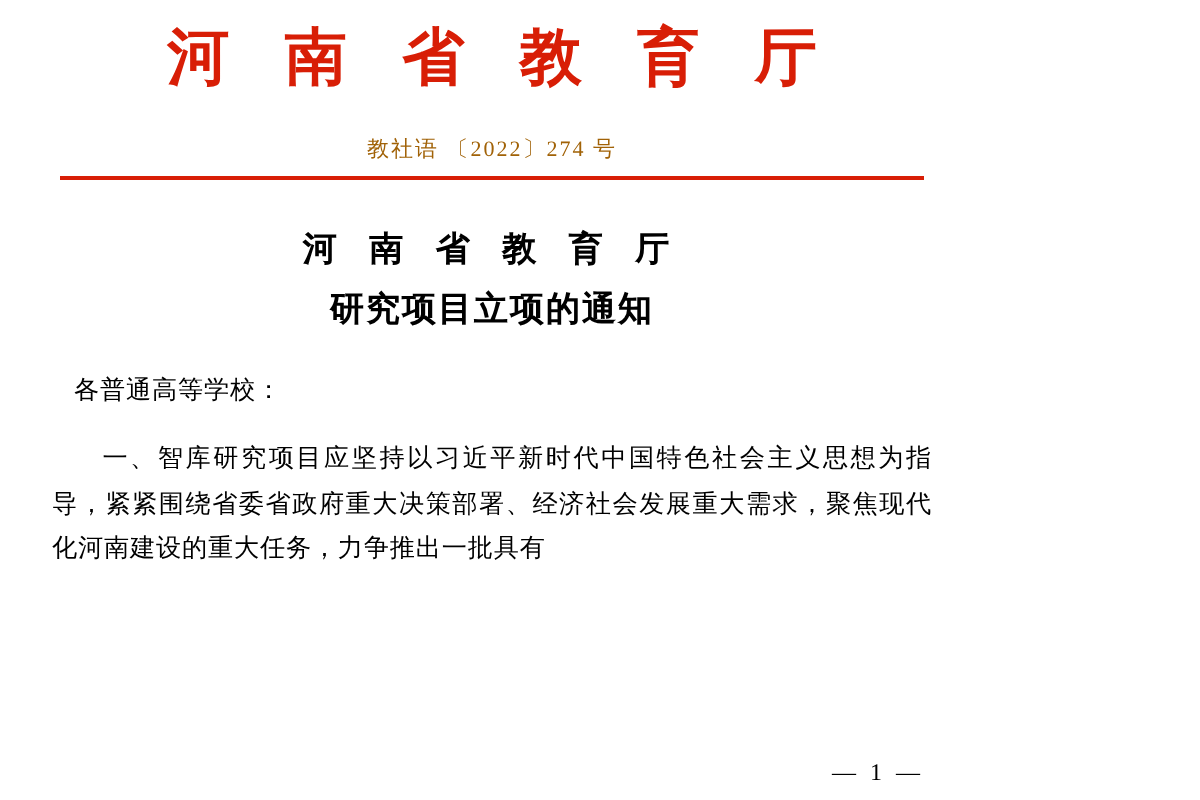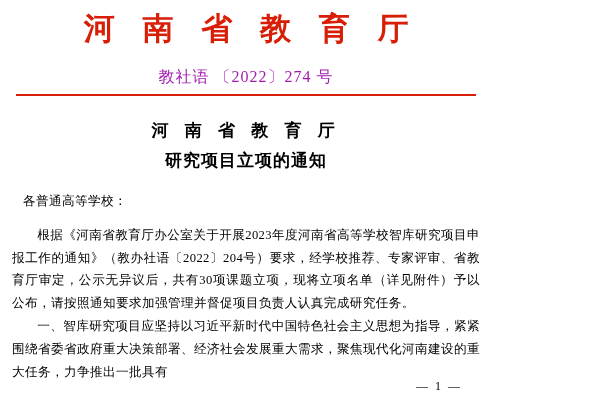--- a/index.html
+++ b/index.html
@@ -11,38 +11,38 @@
     height: 400px;
     background: #ffffff;
     font-family: "Liberation Serif", "DejaVu Serif", serif;
     overflow: hidden;
   }
   .page {
     position: relative;
     width: 492px;
     height: 400px;
     box-sizing: border-box;
-    padding: 0 12px;
+    padding: 0 26px;
     background: #fff;
   }
   .letterhead {
     text-align: center;
     color: #d81e06;
     font-size: 31px;
     font-weight: bold;
     letter-spacing: 10px;
     padding-top: 10px;
     padding-left: 10px;
     line-height: 1.2;
     font-family: "Liberation Serif", "DejaVu Serif", serif;
   }
   .docnum {
     text-align: center;
-    font-size: 16px;
-    color: #a21caf;
+    font-size: 11px;
+    color: #a16207;
     margin-top: 20px;
     letter-spacing: 1px;
   }
   .redrule {
     height: 2px;
     background: #d81e06;
     margin: 6px 4px 0 4px;
   }
   .title-block {
     text-align: center;
@@ -93,19 +93,18 @@
 
   <div class="redrule"></div>
 
   <div class="title-block">
     <div class="title-line spaced">河 南 省 教 育 厅</div>
     <div class="title-line">研究项目立项的通知</div>
   </div>
 
   <div class="body">
     <p class="salutation">各普通高等学校：</p>
-    <p class="para">根据《河南省教育厅办公室关于开展2023年度河南省高等学校智库研究项目申报工作的通知》（教办社语〔2022〕204号）要求，经学校推荐、专家评审、省教育厅审定，公示无异议后，共有30项课题立项，现将立项名单（详见附件）予以公布，请按照通知要求加强管理并督促项目负责人认真完成研究任务。</p>
     <p class="para">一、智库研究项目应坚持以习近平新时代中国特色社会主义思想为指导，紧紧围绕省委省政府重大决策部署、经济社会发展重大需求，聚焦现代化河南建设的重大任务，力争推出一批具有</p>
   </div>
 
   <div class="pagenum">— 1 —</div>
 
 </div>
 
 </body></html>

